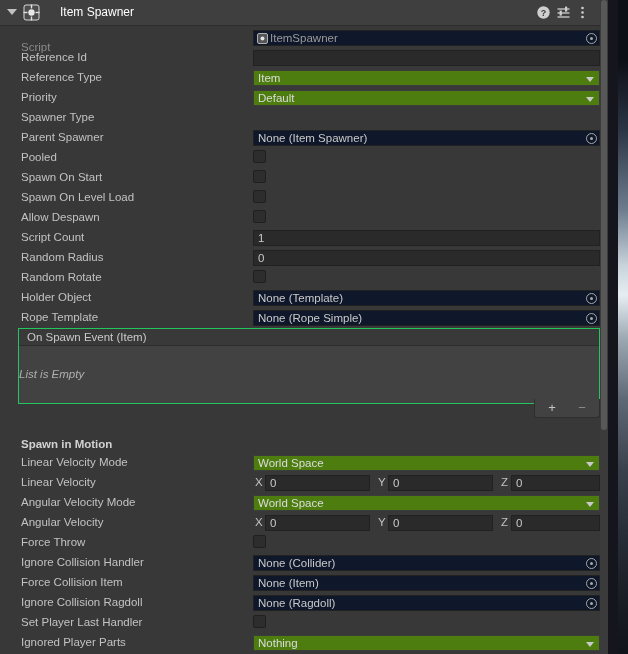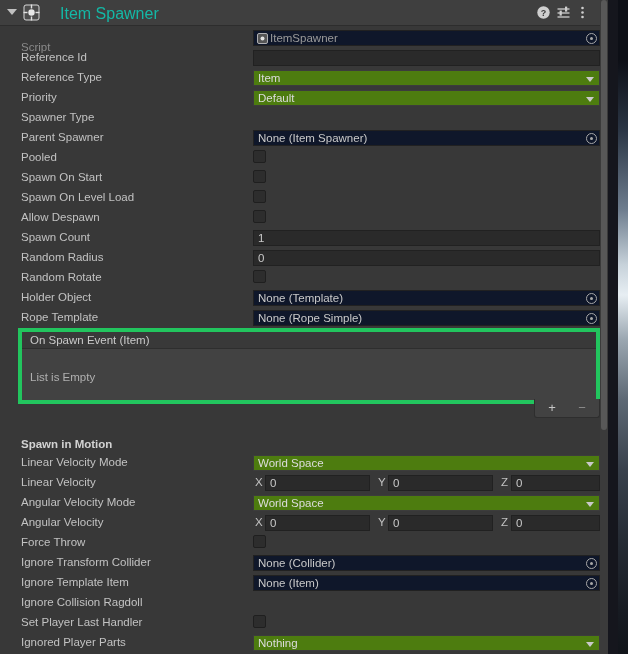--- a/index.html
+++ b/index.html
@@ -65,21 +65,21 @@
     border-left: 5px solid transparent;
     border-right: 5px solid transparent;
     border-top: 6px solid #c0c0c0;
   }
   #comp-header .comp-icon {
     position: absolute; left: 23px; top: 4px;
     width: 17px; height: 17px;
   }
   #comp-header .comp-title {
     position: absolute; left: 60px; top: 5px;
-    font-size: 16px; color: #14b8a6;
+    font-size: 12px; color: #ffffff;
   }
   .hdr-btn {
     position: absolute; top: 4px;
     width: 17px; height: 17px;
   }
   #btn-help  { right: 48px; }
   #btn-preset{ right: 28px; }
   #btn-menu  { right: 9px;  }
 
   
@@ -191,36 +191,37 @@
   }
   .vec .ax0 { left: 2px; }   .vec .vb0 { left: 12px;  width: 105px; }
   .vec .ax1 { left: 125px; } .vec .vb1 { left: 135px; width: 105px; }
   .vec .ax2 { left: 248px; } .vec .vb2 { left: 258px; width: 89px; }
 
   
   #eventbox {
     position: absolute; left: 18px; top: 328px;
     width: 582px; height: 76px;
     background: #424242;
-    border: 4px solid #22c55e;
+    border: 1px solid #22c55e;
     box-sizing: border-box;
   }
   #eventbox .ev-header {
     position: absolute; left: 0; top: 0;
     width: 100%; height: 17px;
     background: #393939;
     border-bottom: 1px solid #2e2e2e;
     box-sizing: border-box;
   }
   #eventbox .ev-header span {
     position: absolute; left: 8px; top: 2px; color: #c9c9c9;
   }
   #eventbox .ev-empty {
-    position: absolute; left: 8px; top: 39px;
+    position: absolute; left: 0; top: 39px;
     color: #b0b0b0;
+    font-style: italic;
   }
   #ev-buttons {
     position: absolute; left: 534px; top: 399px;
     width: 66px; height: 19px;
     background: #424242;
     border: 1px solid #2e2e2e;
     border-top: none;
     border-radius: 0 0 3px 3px;
     box-sizing: border-box;
   }
@@ -348,21 +349,21 @@
             <div class="checkbox"></div>
           </div>
         </div>
         <div class="row" style="top:208px">
           <span class="label">Allow Despawn</span>
           <div class="field">
             <div class="checkbox"></div>
           </div>
         </div>
         <div class="row" style="top:228px">
-          <span class="label">Spawn Count</span>
+          <span class="label">Script Count</span>
           <div class="field">
             <div class="textfield">
               <span class="tval">1</span>
             </div>
           </div>
         </div>
         <div class="row" style="top:248px">
           <span class="label">Random Radius</span>
           <div class="field">
             <div class="textfield">
@@ -467,39 +468,45 @@
             </div>
           </div>
         </div>
         <div class="row" style="top:533px">
           <span class="label">Force Throw</span>
           <div class="field">
             <div class="checkbox"></div>
           </div>
         </div>
         <div class="row" style="top:553px">
-          <span class="label">Ignore Transform Collider</span>
+          <span class="label">Ignore Collision Handler</span>
           <div class="field">
             <div class="objfield">
               <span class="objtext">None (Collider)</span>
               <span class="target"></span>
             </div>
           </div>
         </div>
         <div class="row" style="top:573px">
-          <span class="label">Ignore Template Item</span>
+          <span class="label">Force Collision Item</span>
           <div class="field">
             <div class="objfield">
               <span class="objtext">None (Item)</span>
               <span class="target"></span>
             </div>
           </div>
         </div>
         <div class="row" style="top:593px">
           <span class="label">Ignore Collision Ragdoll</span>
+          <div class="field">
+            <div class="objfield">
+              <span class="objtext">None (Ragdoll)</span>
+              <span class="target"></span>
+            </div>
+          </div>
         </div>
         <div class="row" style="top:613px">
           <span class="label">Set Player Last Handler</span>
           <div class="field">
             <div class="checkbox"></div>
           </div>
         </div>
         <div class="row" style="top:633px">
           <span class="label">Ignored Player Parts</span>
           <div class="field">

